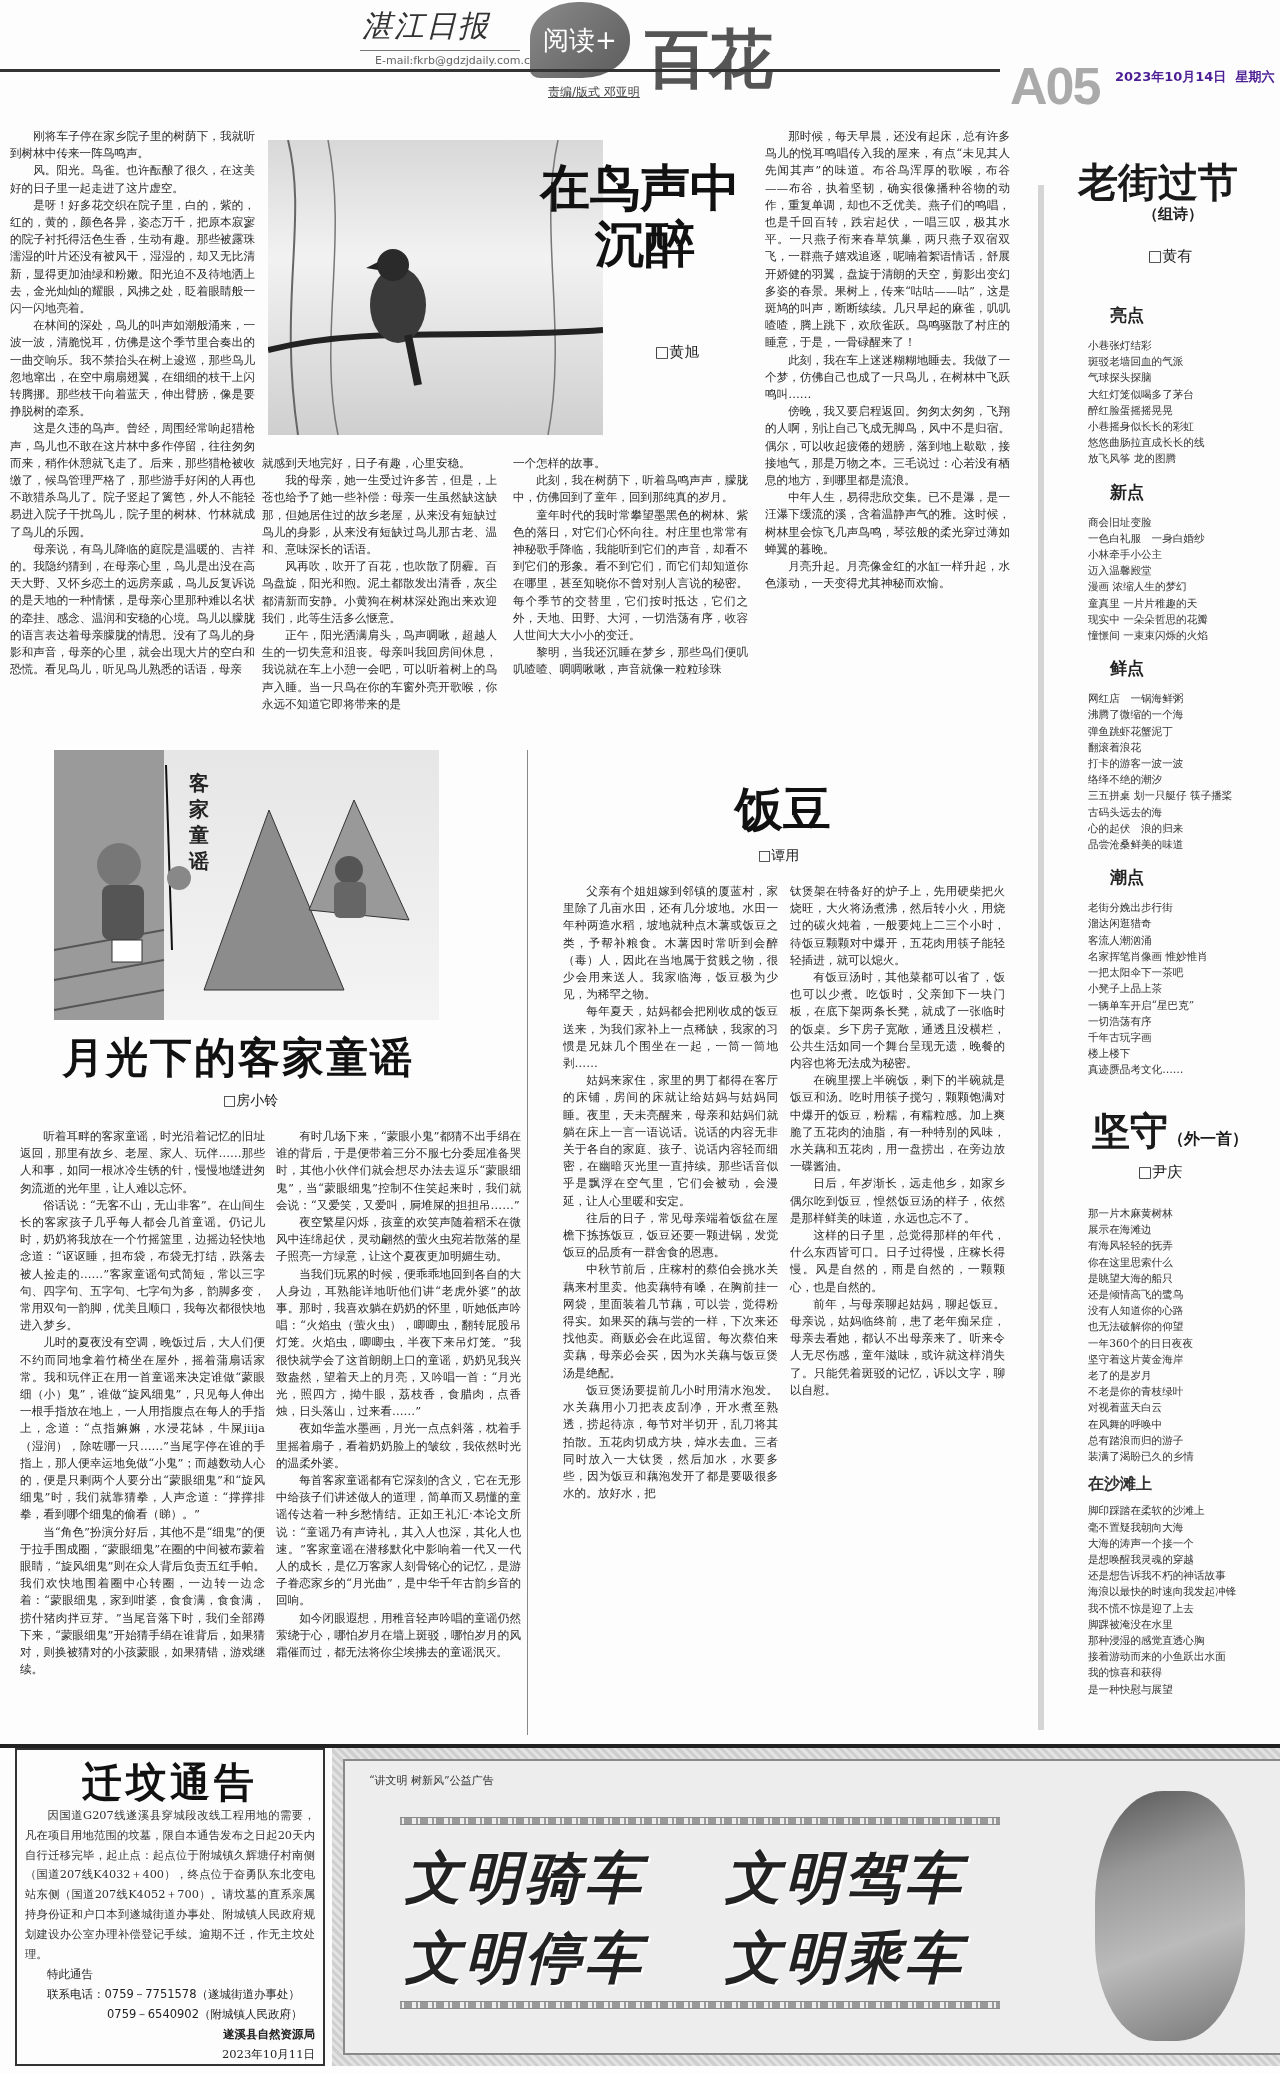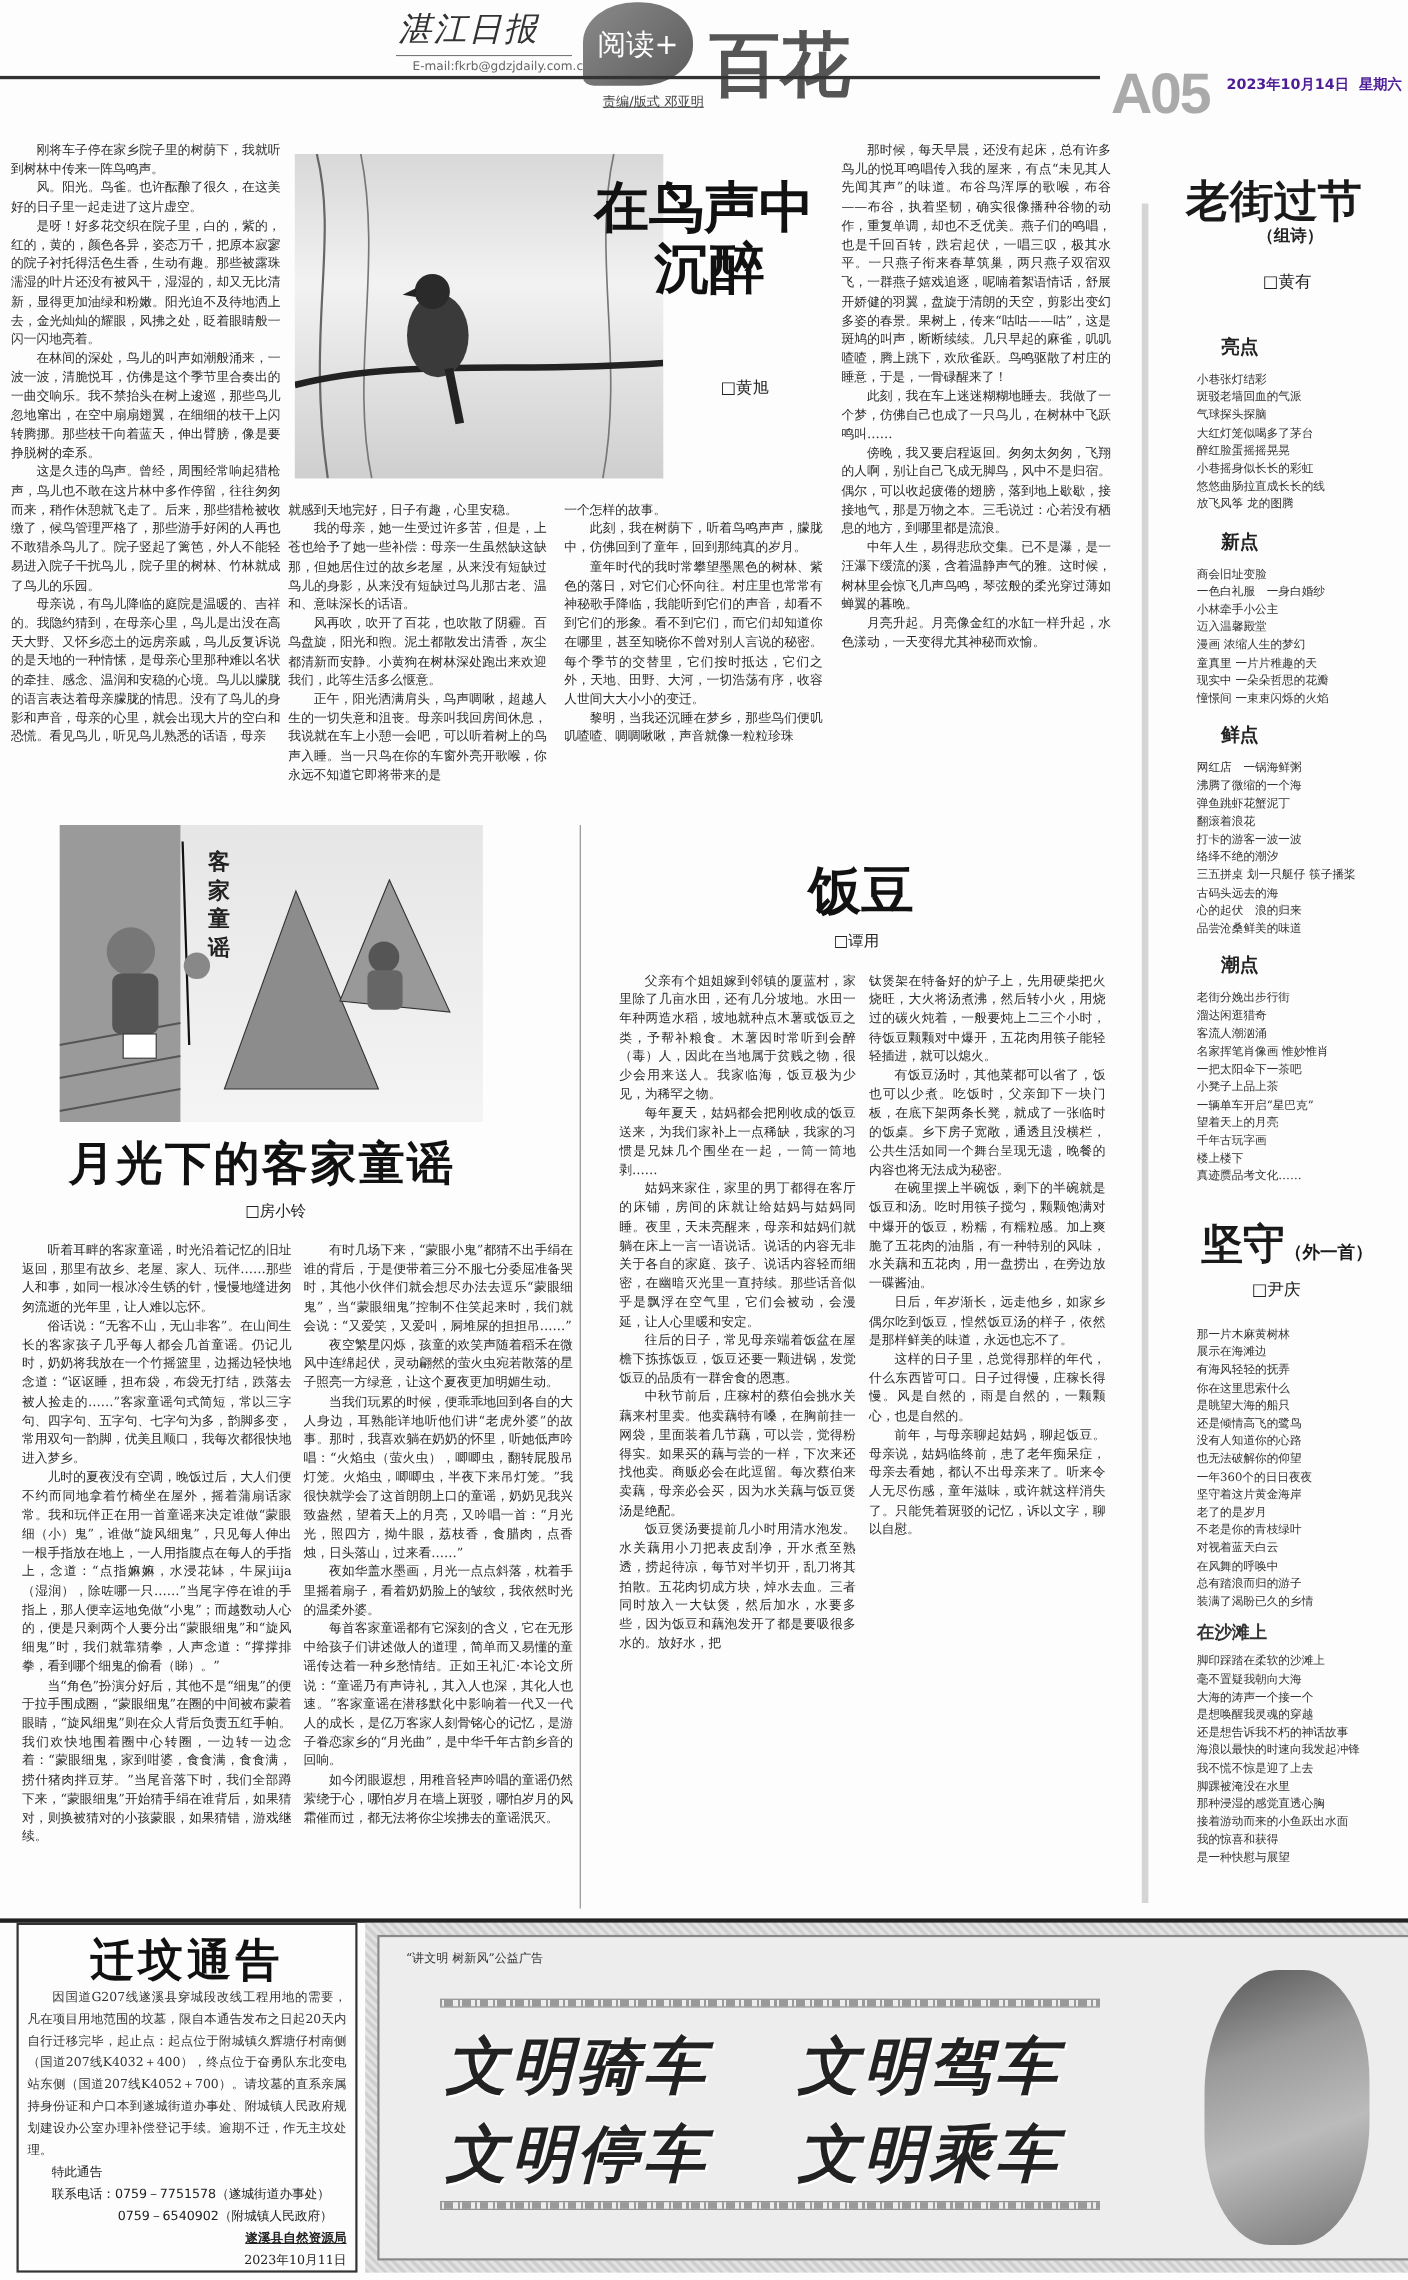--- a/index.html
+++ b/index.html
@@ -142,21 +142,21 @@
   </div>
   <div class="poem-head">潮点</div>
   <div class="poem-lines">
     <div>老街分娩出步行街</div>
     <div>溜达闲逛猎奇</div>
     <div>客流人潮汹涌</div>
     <div>名家挥笔肖像画 惟妙惟肖</div>
     <div>一把太阳伞下一茶吧</div>
     <div>小凳子上品上茶</div>
     <div>一辆单车开启“星巴克”</div>
-    <div>望着天上的月亮</div>
+    <div>一切浩荡有序</div>
     <div>千年古玩字画</div>
     <div>楼上楼下</div>
     <div>真迹赝品考文化……</div>
   </div>
 </div>
 
 <div class="abs poem-title" style="left:1092px;top:1106px;font-size:38px;">
   <span>坚守</span><span style="font-size:16px;">（外一首）</span>
 </div>
 <div class="abs byline" style="left:1138px;top:1163px;">□尹庆</div>
@@ -245,21 +245,21 @@
   <p>前年，与母亲聊起姑妈，聊起饭豆。母亲说，姑妈临终前，患了老年痴呆症，母亲去看她，都认不出母亲来了。听来令人无尽伤感，童年滋味，或许就这样消失了。只能凭着斑驳的记忆，诉以文字，聊以自慰。</p>
 </div>
 
 <div class="abs rule-bottom"></div>
 <div class="abs notice">
   <div class="notice-title">迁坟通告</div>
   <div class="notice-body">因国道G207线遂溪县穿城段改线工程用地的需要，凡在项目用地范围的坟墓，限自本通告发布之日起20天内自行迁移完毕，起止点：起点位于附城镇久辉塘仔村南侧（国道207线K4032＋400），终点位于奋勇队东北变电站东侧（国道207线K4052＋700）。请坟墓的直系亲属持身份证和户口本到遂城街道办事处、附城镇人民政府规划建设办公室办理补偿登记手续。逾期不迁，作无主坟处理。</div>
   <div class="notice-line" style="padding-left:22px;">特此通告</div>
   <div class="notice-line" style="padding-left:22px;"><span>联系电话：</span><span>0759－7751578（遂城街道办事处）</span></div>
   <div class="notice-line" style="padding-left:82px;">0759－6540902（附城镇人民政府）</div>
-  <div class="notice-line" style="text-align:right;font-weight:bold;text-decoration:underline;">遂溪县自然资源局</div>
+  <div class="notice-line" style="text-align:right;font-weight:bold;">遂溪县自然资源局</div>
   <div class="notice-line" style="text-align:right;font-family:'DejaVu Serif',serif;">2023年10月11日</div>
 </div>
 <div class="abs ad">
   <div class="ad-inner">
     <div class="abs ad-caption">“讲文明 树新风”公益广告</div>
     <div class="abs meander" style="left:55px;top:56px;width:600px;"></div>
     <div class="abs slogan" style="left:60px;top:80px;">文明骑车</div>
     <div class="abs slogan" style="left:380px;top:80px;">文明驾车</div>
     <div class="abs slogan" style="left:60px;top:160px;">文明停车</div>
     <div class="abs slogan" style="left:380px;top:160px;">文明乘车</div>

